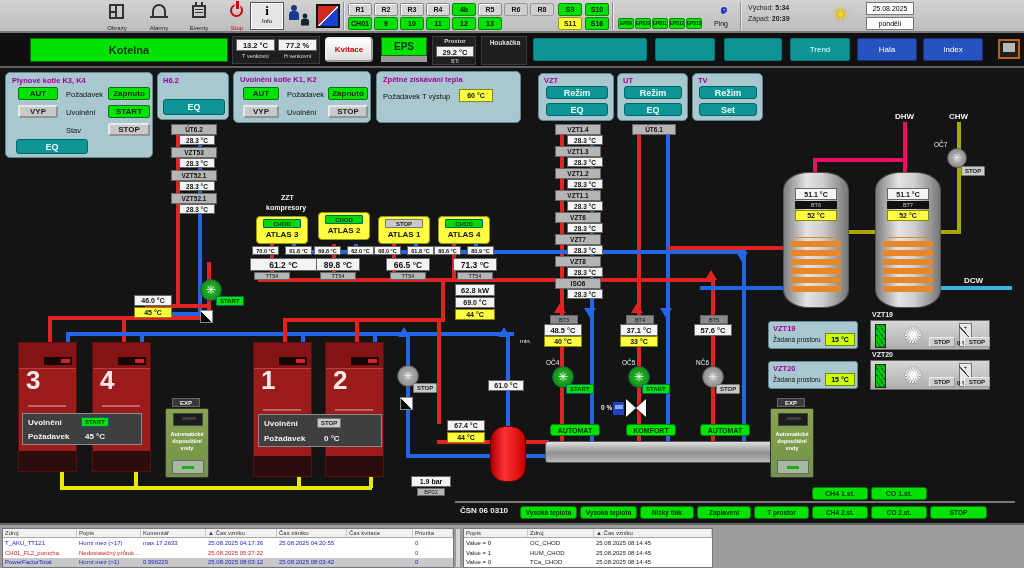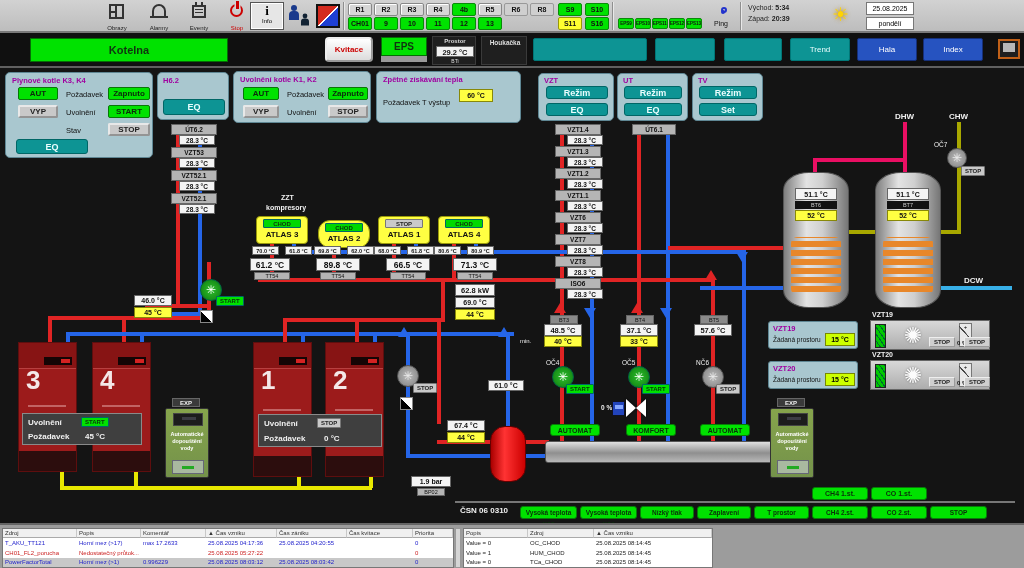--- a/index.html
+++ b/index.html
@@ -192,20 +192,26 @@
     <div class="vsep" style="left:740px"></div>
     <div class="suntime" style="left:748px;top:4px"><span>Východ:</span> <b>5:34</b></div>
     <div class="suntime" style="left:748px;top:15px"><span>Západ:</span> <b>20:39</b></div>
     <div id="sun">☀</div>
     <div class="datebox" style="top:2px">25.08.2025</div>
     <div class="datebox" style="top:17px">pondělí</div>
   </div>
 
   <div id="nav">
     <div id="kotelna">Kotelna</div>
+    <div class="navpanel" style="left:232px;width:88px;height:28px">
+      <div class="minival" style="left:3px;top:2px;width:39px;height:12px">13.2 °C</div>
+      <div class="minicap" style="left:3px;top:16px;width:39px">T venkovní</div>
+      <div class="minival" style="left:45px;top:2px;width:39px;height:12px">77.2 %</div>
+      <div class="minicap" style="left:45px;top:16px;width:39px">H venkovní</div>
+    </div>
     <div id="kvit">Kvitace</div>
     <div id="epsBtn">
         <div class="g">EPS</div>
         <div class="s"></div>
       </div>
     <div class="navpanel" style="left:432px;width:44px;height:29px">
       <div class="minicap" style="left:0;top:1px;width:44px;font-size:6px;font-weight:bold">Prostor</div>
       <div class="minival" style="left:3px;top:9px;width:38px;height:11px">29.2 °C</div>
       <div class="minicap" style="left:0;top:21px;width:44px;font-size:5px">BTi</div>
     </div>
@@ -308,21 +314,21 @@
     <div class="btn-g3" style="left:9px;top:15px;width:36px;height:13px;line-height:12px">AUT</div>
     <div class="btn-grey" style="left:9px;top:33px;width:36px;height:13px;line-height:10px">VYP</div>
     <div class="plabel" style="left:53px;top:18px">Požadavek</div>
     <div class="btn-g3" style="left:94px;top:15px;width:40px;height:13px;line-height:12px">Zapnuto</div>
     <div class="plabel" style="left:53px;top:36px">Uvolnění</div>
     <div class="btn-grey" style="left:94px;top:33px;width:40px;height:13px;line-height:10px">STOP</div>
   </div>
 
   <div class="panel" style="left:376px;top:71px;width:145px;height:52px">
     <div class="ptitle" style="left:6px;top:3px">Zpětné získávání tepla</div>
-    <div class="plabel" style="left:6px;top:26px">Požadavek T výstup</div>
+    <div class="plabel" style="left:6px;top:20px">Požadavek T výstup</div>
     <div class="ylw" style="left:82px;top:17px;width:34px;height:13px;line-height:12px">60 °C</div>
   </div>
 
   <div class="panel" style="left:538px;top:73px;width:76px;height:48px">
     <div class="ptitle" style="left:5px;top:2px">VZT</div>
     <div class="btn-teal" style="left:7px;top:12px;width:62px;height:13px;line-height:12px">Režim</div>
     <div class="btn-teal" style="left:7px;top:29px;width:62px;height:13px;line-height:12px">EQ</div>
   </div>
   <div class="panel" style="left:617px;top:73px;width:71px;height:48px">
     <div class="ptitle" style="left:5px;top:2px">UT</div>
@@ -365,23 +371,23 @@
 
   <div class="wtxt" style="left:281px;top:194px;font-weight:bold">ZZT</div>
   <div class="wtxt" style="left:266px;top:204px;font-weight:bold">kompresory</div>
   <div id="atlas">
       <div class="atlas" style="left: 256px; top: 216px;">
         <div class="st g">CHOD</div>
         <div class="nm">ATLAS 3</div>
       </div>
       <div class="val" style="left: 252px; top: 246px; width: 27px; height: 9px; line-height: 8px; font-size: 5.5px;">70.0 °C</div>
       <div class="val" style="left: 285px; top: 246px; width: 27px; height: 9px; line-height: 8px; font-size: 5.5px;">61.8 °C</div>
-      <div class="val" style="left: 250px; top: 258px; width: 40px; height: 13px; line-height: 12px; font-size: 8.5px;">61.2 °C</div>
+      <div class="val" style="left: 250px; top: 258px; width: 67px; height: 13px; line-height: 12px; font-size: 8.5px;">61.2 °C</div>
       <div class="lbl" style="left: 254px; top: 272px; width: 36px; height: 8px; line-height: 7px; font-size: 5.5px;">TT54</div>
-      <div class="atlas" style="left: 318px; top: 220px; border-radius: 12px;">
+      <div class="atlas" style="left: 318px; top: 212px;">
         <div class="st g">CHOD</div>
         <div class="nm">ATLAS 2</div>
       </div>
       <div class="val" style="left: 314px; top: 246px; width: 27px; height: 9px; line-height: 8px; font-size: 5.5px;">69.8 °C</div>
       <div class="val" style="left: 347px; top: 246px; width: 27px; height: 9px; line-height: 8px; font-size: 5.5px;">62.0 °C</div>
       <div class="val" style="left: 316px; top: 258px; width: 44px; height: 13px; line-height: 12px; font-size: 8.5px;">89.8 °C</div>
       <div class="lbl" style="left: 320px; top: 272px; width: 36px; height: 8px; line-height: 7px; font-size: 5.5px;">TT54</div>
       <div class="atlas" style="left: 378px; top: 216px;">
         <div class="st s">STOP</div>
         <div class="nm">ATLAS 1</div>

